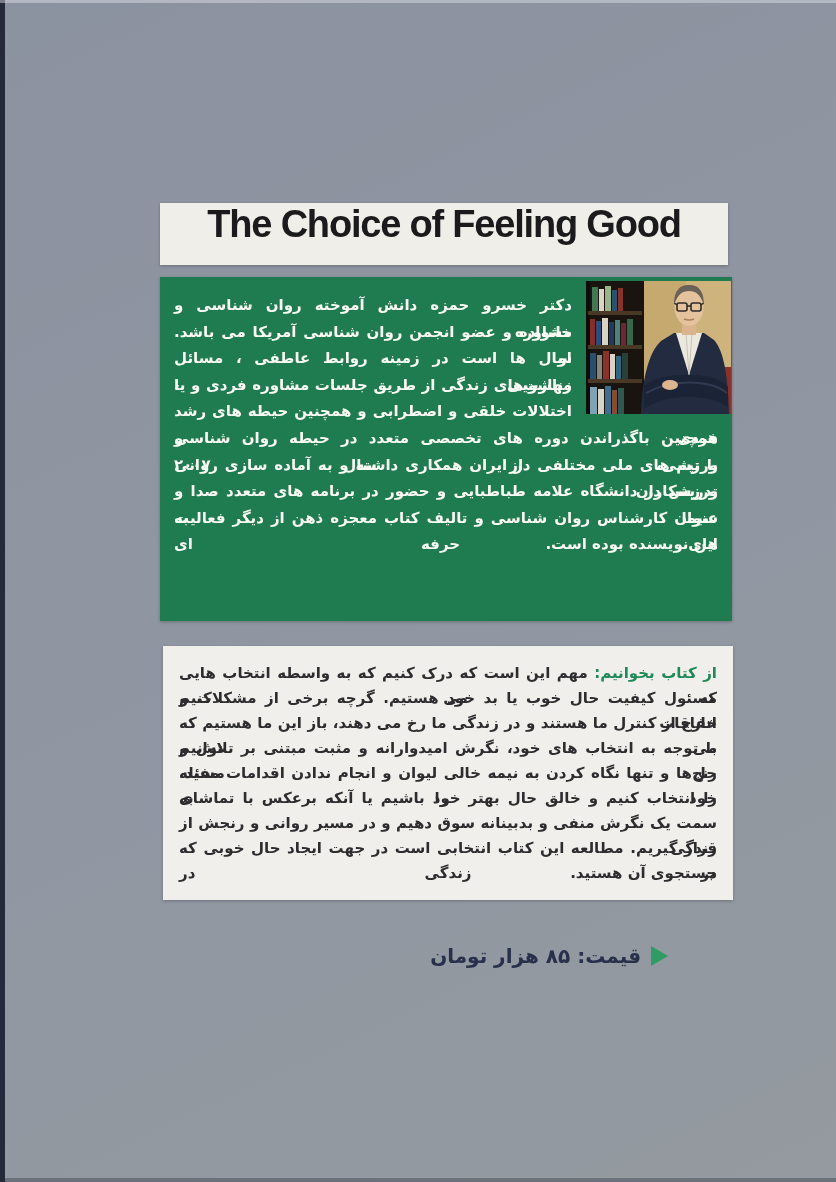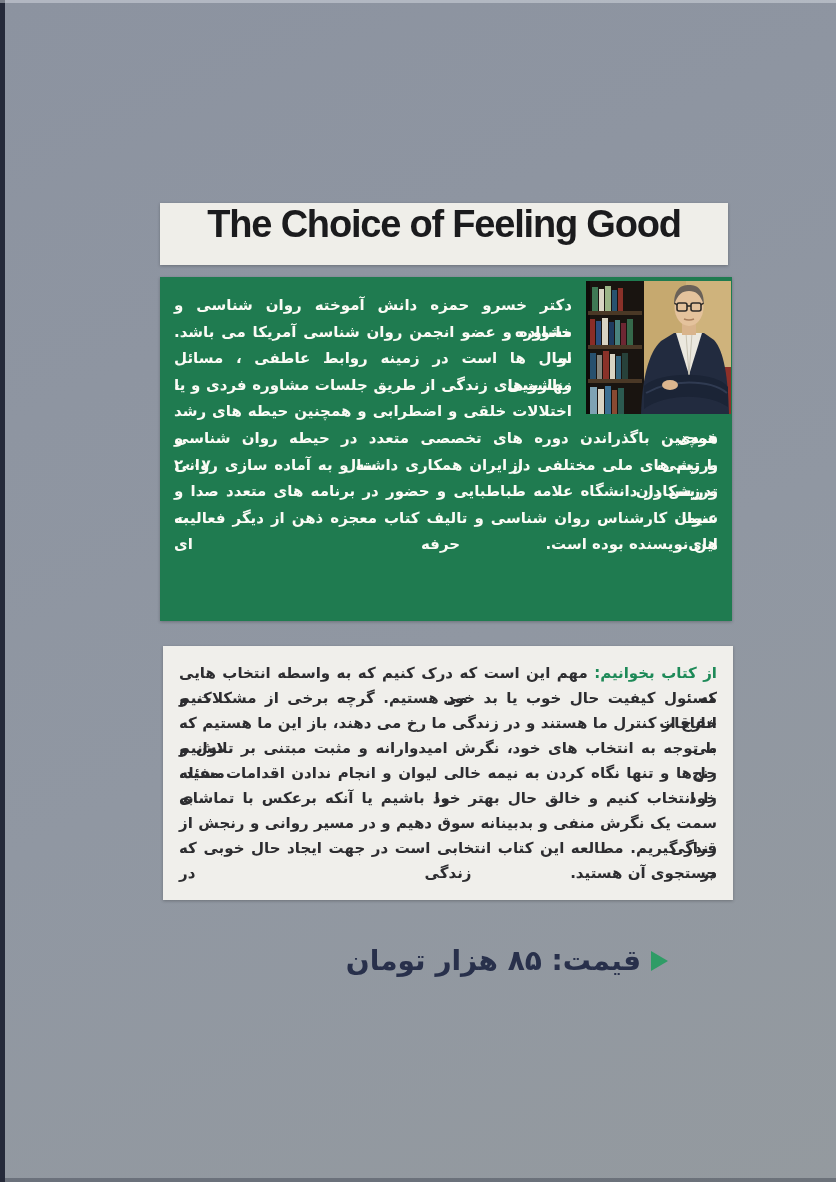--- a/index.html
+++ b/index.html
@@ -52,21 +52,21 @@
     text-align:justify;text-align-last:justify;
   }
   .qline.end{text-align-last:right;}
   .qhead{color:#1e8a58;}
 
   
   .price{
     position:absolute;top:944px;right:168px;
     display:flex;align-items:center;gap:10px;direction:ltr;
   }
-  .price-text{font-size:28px;font-weight:bold;color:#28304b;direction:rtl;white-space:nowrap;}
+  .price-text{font-size:20px;font-weight:bold;color:#28304b;direction:rtl;white-space:nowrap;}
   .price-tri{
     width:0;height:0;
     border-top:10px solid transparent;border-bottom:10px solid transparent;
     border-left:17px solid #2f9c66;
   }
 </style>
 </head>
 <body>
 
 <div class="cover">

